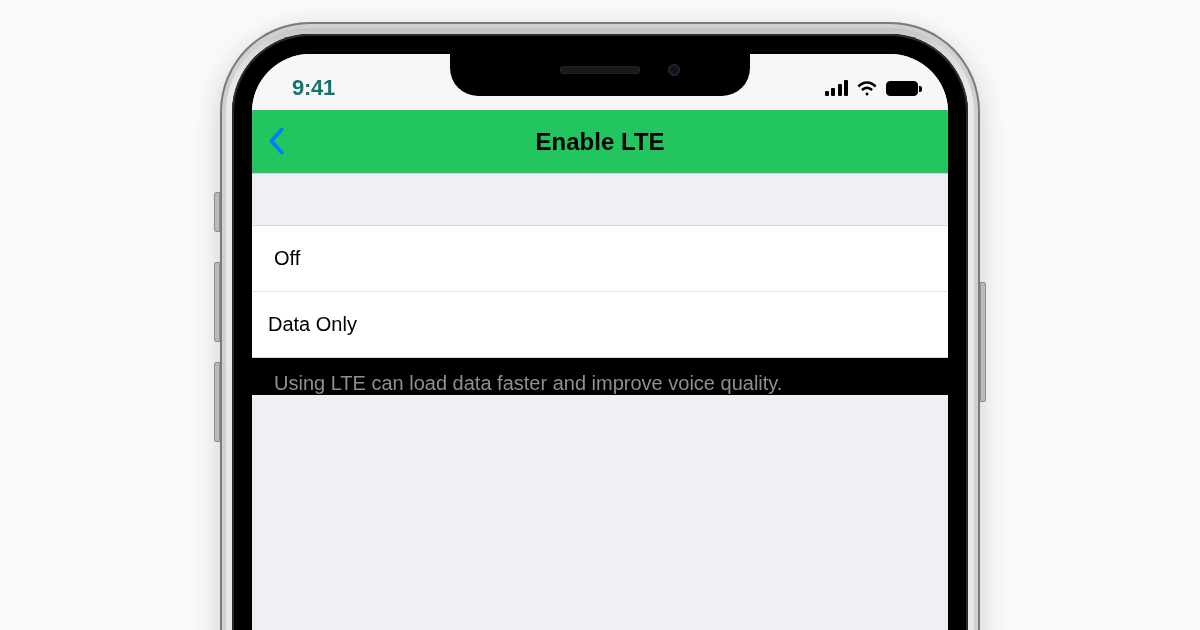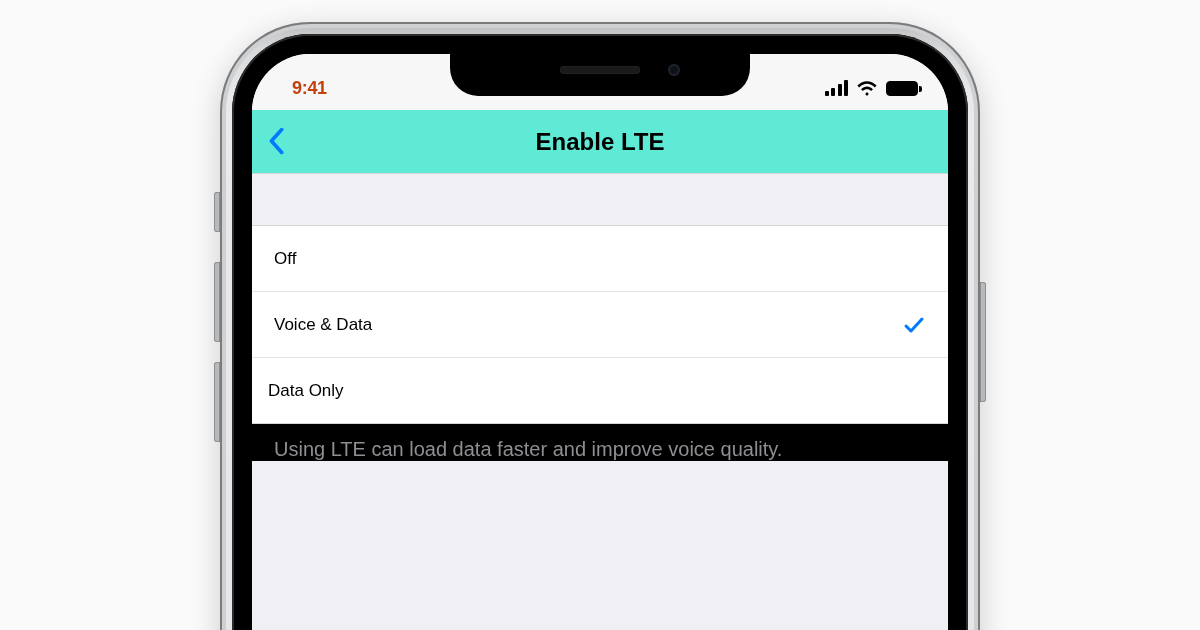--- a/index.html
+++ b/index.html
@@ -85,44 +85,44 @@
     height: 56px;
     display: flex;
     justify-content: space-between;
     align-items: center;
     padding: 12px 30px 0 40px;
     background: #f7f7f8;
     z-index: 2;
   }
   .status-time {
     font-weight: 600;
-    font-size: 18px;
+    font-size: 22px;
     letter-spacing: -0.3px;
-    color: #c2410c;
+    color: #0f766e;
   }
   .status-icons { display:flex; align-items:center; gap:8px; }
   .signal { display:flex; align-items:flex-end; gap:2.5px; height:16px; }
   .signal span { display:block; width:4px; background:#000; border-radius:1px; }
   .signal span:nth-child(1){height:5px}
   .signal span:nth-child(2){height:8px}
   .signal span:nth-child(3){height:12px}
   .signal span:nth-child(4){height:16px}
   .wifi { position:relative; width:22px; height:16px; }
   .battery {
     width:32px; height:15px; border:1.8px solid #000; border-radius:4px;
     position:relative; background:#000;
   }
   .battery::after{
     content:""; position:absolute; right:-5px; top:4px; width:3px; height:6px;
     background:#000; border-radius:0 2px 2px 0;
   }
 
   .navbar {
     height: 64px;
-    background: #5eead4;
+    background: #22c55e;
     border-bottom: 1px solid #d6d6d8;
     display:flex;
     align-items:center;
     position:relative;
     padding: 0 16px;
   }
   .back-chevron {
     width:20px; height:30px;
     color:#007aff;
     cursor:pointer;
@@ -141,21 +141,21 @@
 
   .list {
     background:#fff;
   }
   .cell {
     height:66px;
     padding:0 22px;
     display:flex;
     align-items:center;
     justify-content:space-between;
-    font-size:17px;
+    font-size:20px;
     color:#000;
     border-bottom:1px solid #e3e3e5;
     cursor:pointer;
   }
   .cell:last-child { border-bottom:1px solid #d6d6d8;padding-left:16px; }
   .check { width:24px; height:24px; color:#007aff; flex:0 0 auto; }
 
   .footer-text {
     padding: 14px 22px 0 22px;
     font-size:20px;
@@ -208,28 +208,20 @@
       </div>
 
       <div class="spacer"></div>
 
       <div class="list">
 
         <div class="cell">
           <span>Off</span>
         </div>
 
-        <div class="cell">
-          <span>Voice &amp; Data</span>
-          <span class="check">
-            <svg viewBox="0 0 24 24" width="24" height="24">
-              <polyline points="4,13 9,18 20,6" fill="none" stroke="#007aff" stroke-width="3" stroke-linecap="round" stroke-linejoin="round"></polyline>
-            </svg>
-          </span>
-        </div>
 
         <div class="cell">
           <span>Data Only</span>
         </div>
 
       </div>
 
       <div class="footer-text">Using LTE can load data faster and improve voice quality.</div>
 
     </div>

